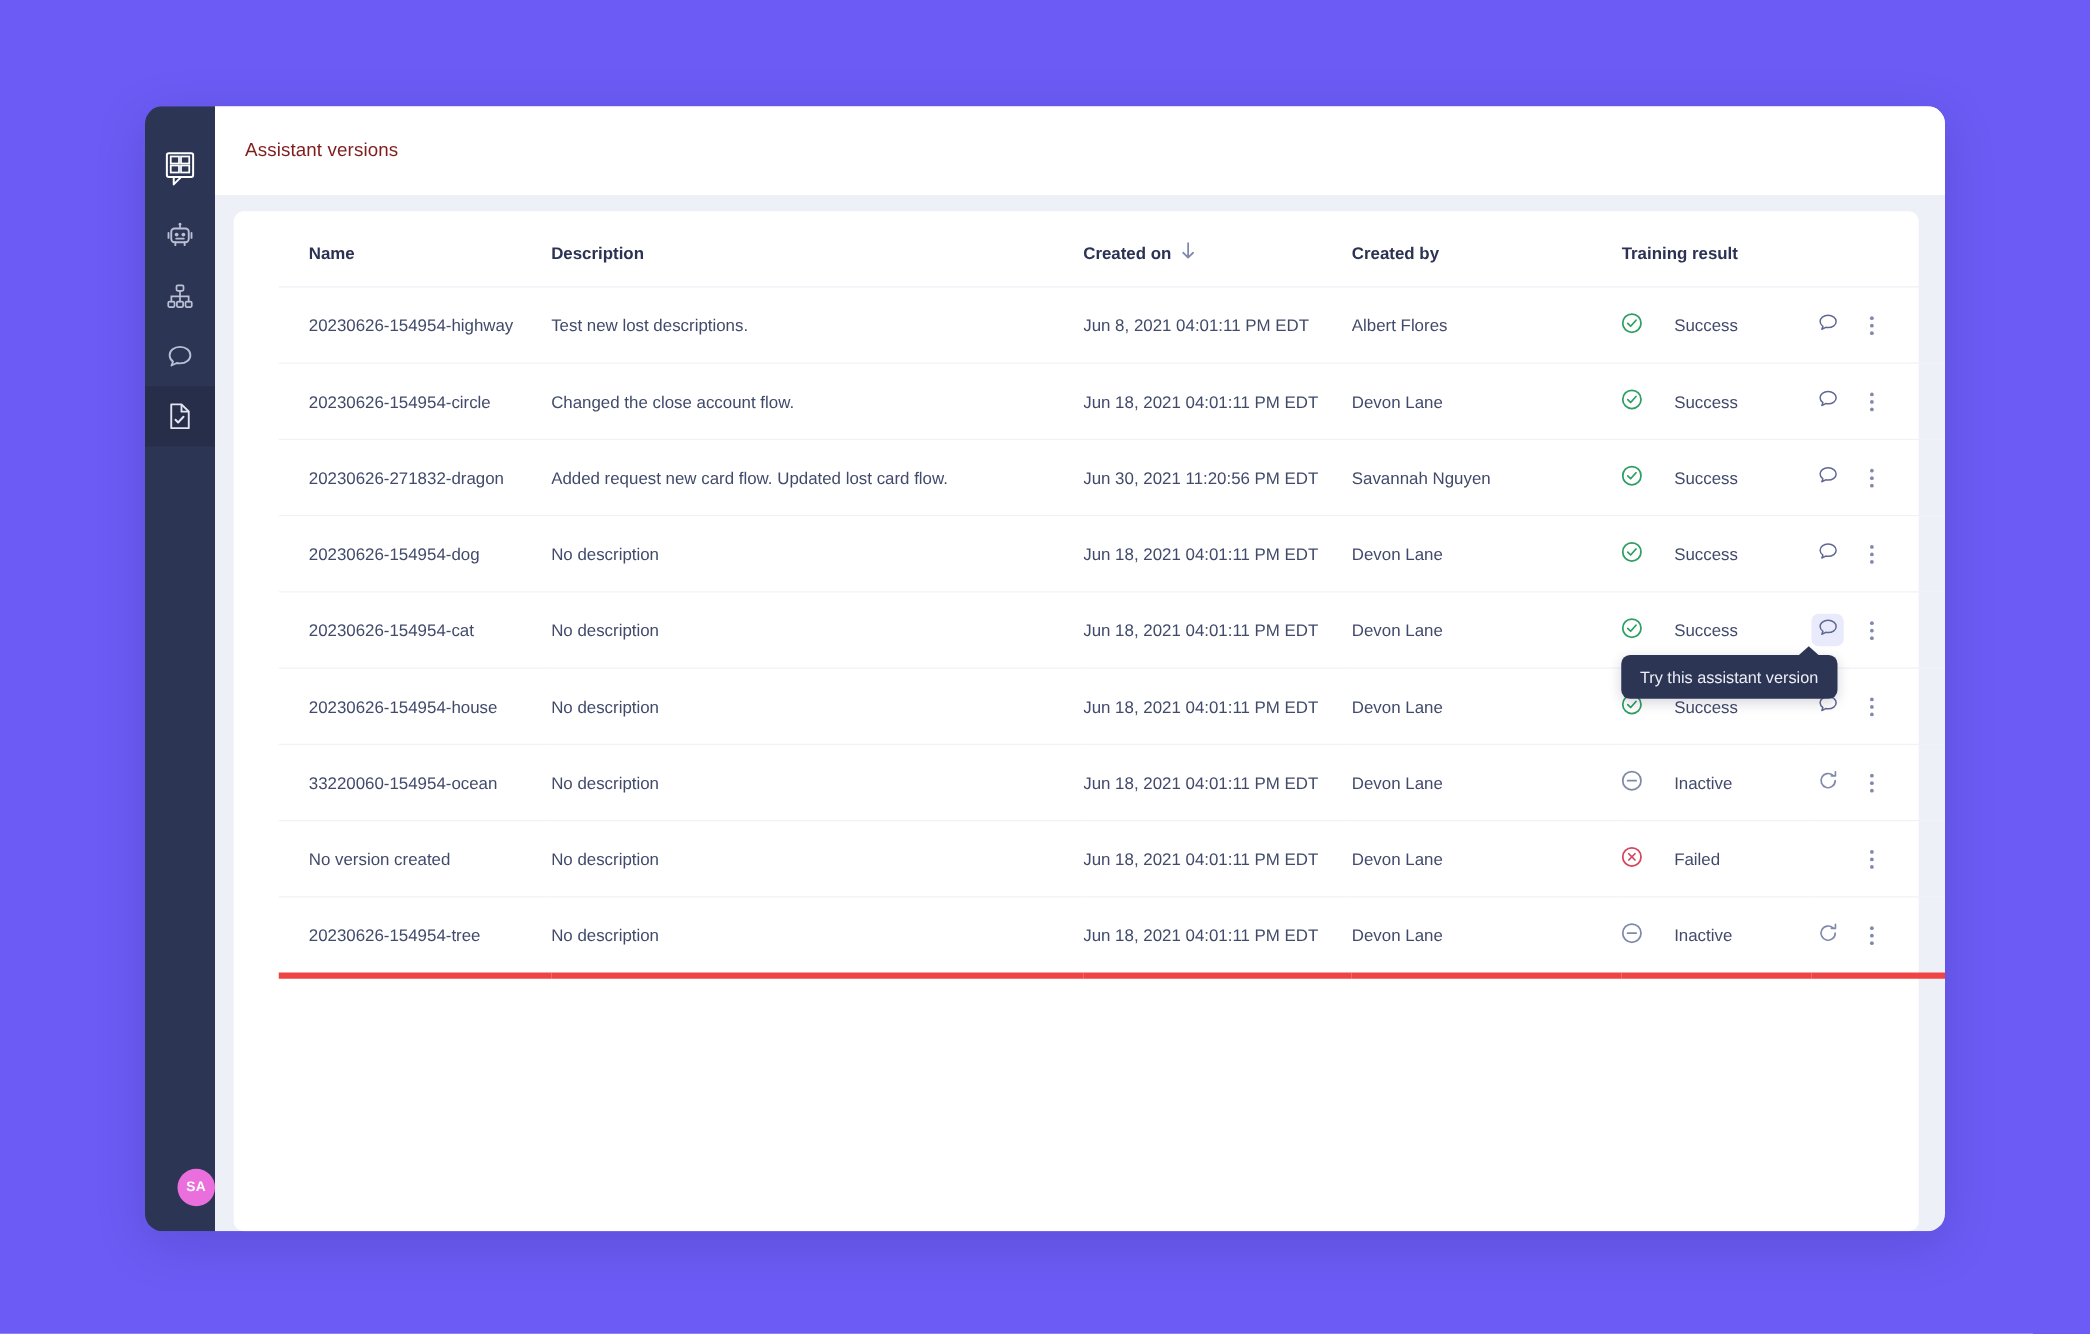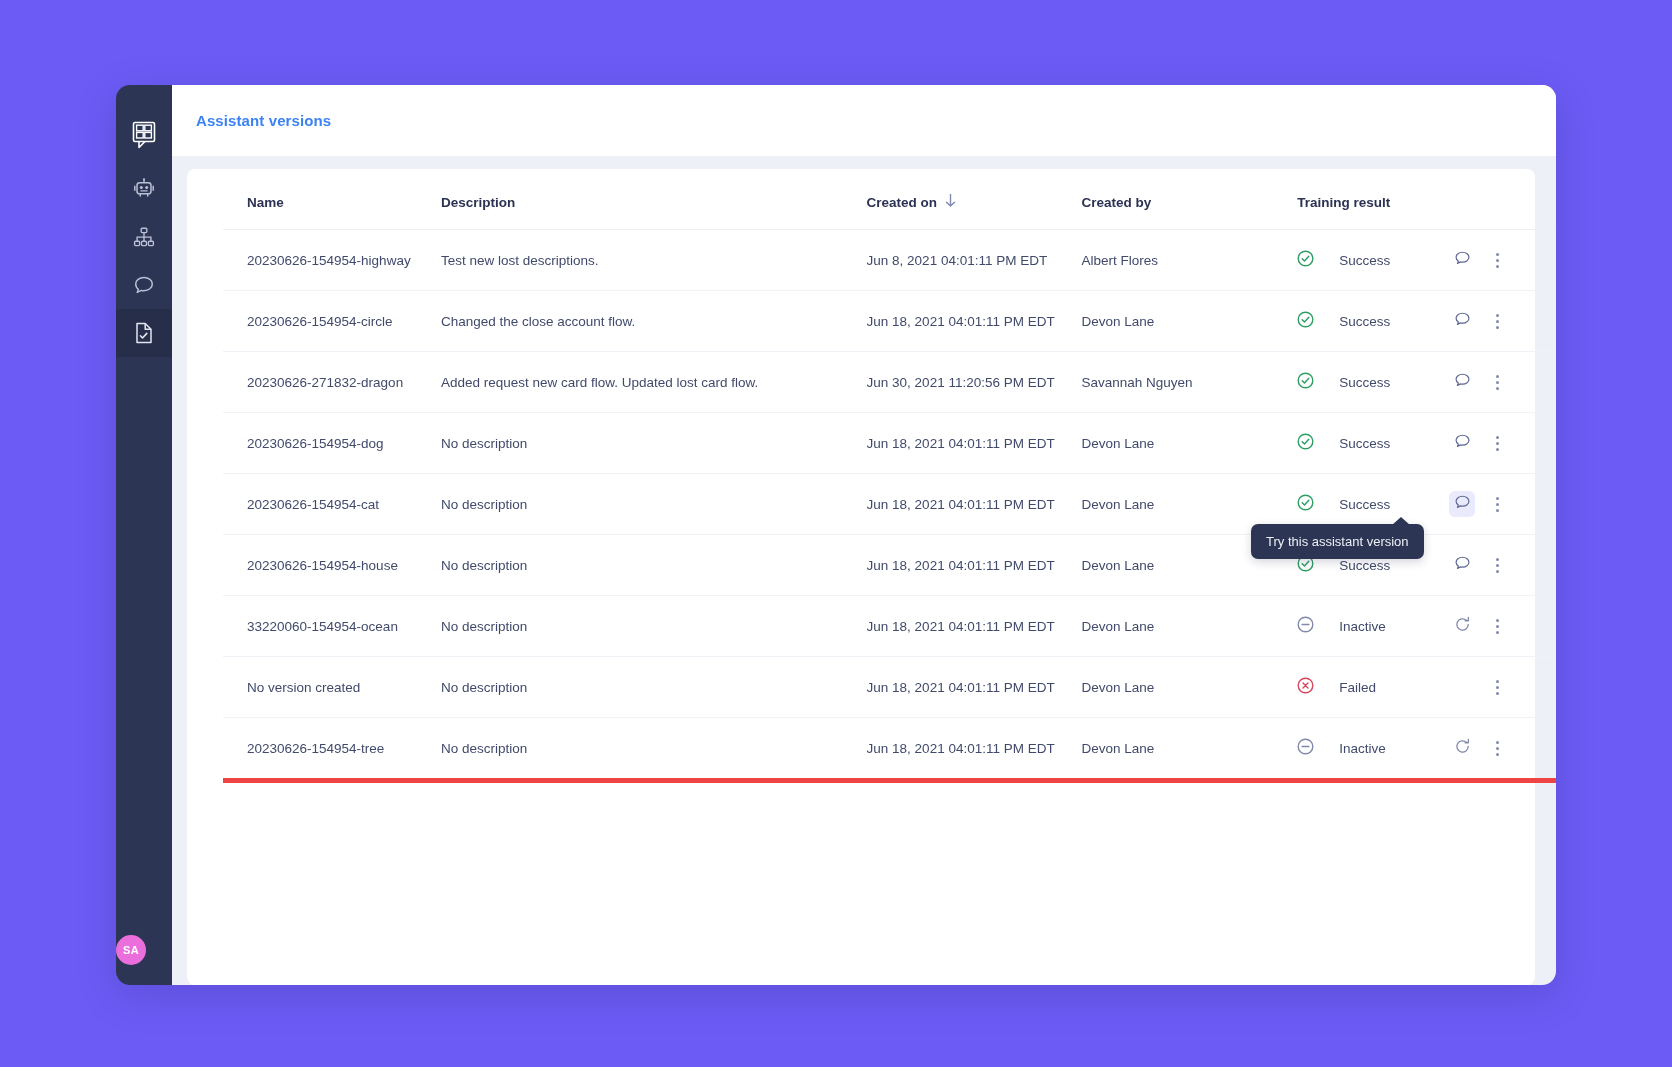--- a/index.html
+++ b/index.html
@@ -29,21 +29,21 @@
     box-shadow: 0 10px 40px rgba(30, 20, 90, 0.18);
   }
 
   
   .sidebar {
     width: 56px;
     flex: 0 0 56px;
     background: #2C3554;
     display: flex;
     flex-direction: column;
-    align-items: flex-start;
+    align-items: flex-end;
     position: relative;
   }
 
   .sidebar-logo {
     margin-top: 24px;
     width: 56px;
     height: 52px;
     display: flex;
     align-items: center;
     justify-content: center;
@@ -102,22 +102,22 @@
   .topbar {
     background: #ffffff;
     height: 71px;
     flex: 0 0 71px;
     display: flex;
     align-items: center;
     padding: 0 24px;
   }
   .page-title {
     font-size: 15px;
-    font-weight: bold;
-    color: #3b82f6;
+    font-weight: normal;
+    color: #7f1d1d;
     letter-spacing: .1px;
   }
 
   .content-body {
     flex: 1 1 auto;
     padding: 13px 21px 0 15px;
     min-height: 0;
   }
 
   .card {
@@ -582,21 +582,21 @@
                       <i></i>
                       <i></i>
                       <i></i>
                     </span>
                   </div>
                 </td>
               </tr>
             </tbody>
         </table>
 
-        <div class="tooltip" id="tooltip" style="left: 1064px; top: 355px;">
+        <div class="tooltip" id="tooltip" style="left: 1110px; top: 355px;">
           <span>Try this assistant version</span>
         </div>
 
       </div>
     </div>
 
   </section>
 </div>
 
 </body></html>

